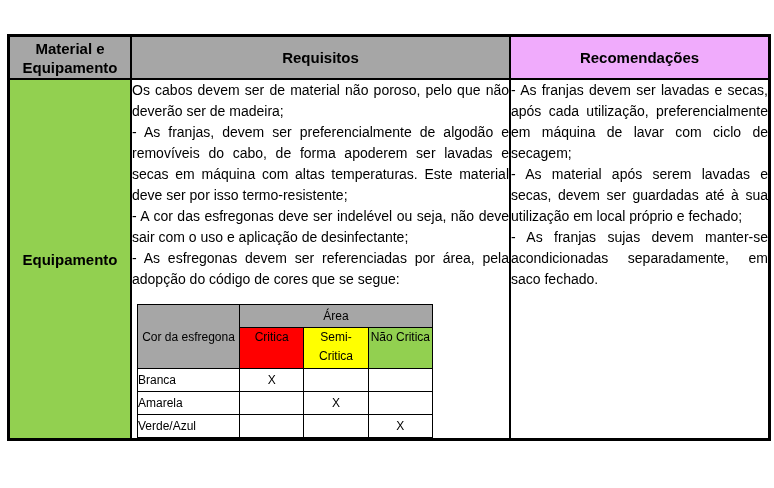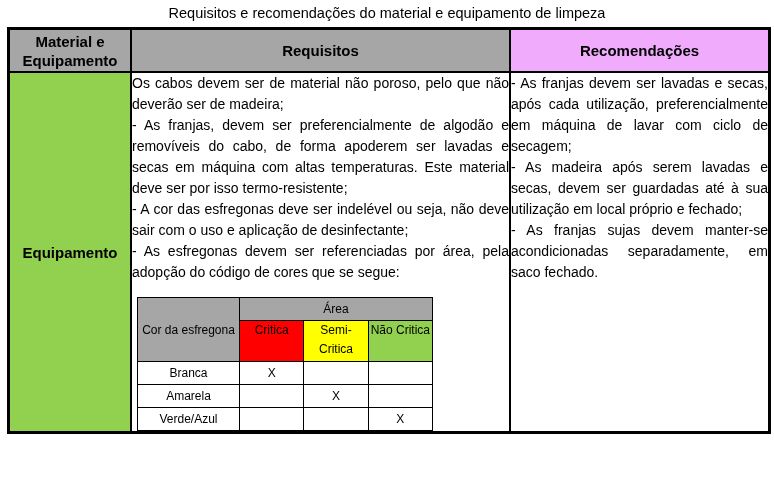--- a/index.html
+++ b/index.html
@@ -17,21 +17,21 @@
     top: 5px;
     left: 0;
     width: 100%;
     text-align: center;
     font-size: 14.5px;
     font-weight: normal;
   }
   table.main-table {
     position: absolute;
     left: 7px;
-    top: 27px;
+    top: 34px;
     width: 760px;
     border-collapse: collapse;
     table-layout: fixed;
     border: 3px solid #000000;
   }
   table.main-table > tbody > tr > th,
   table.main-table > tbody > tr > td {
     border: 2px solid #000000;
     padding: 0;
   }
@@ -73,29 +73,28 @@
     border: 1.5px solid #000000;
     padding: 0;
     background: #ffffff;
   }
   .ic-corner { width: 101px; text-align: center; vertical-align: middle; line-height: 20px; }
   .ic-crit   { width: 60px; }
   .ic-semi   { width: 69px; }
   .ic-nao    { width: 58px; margin-top: 32px; }
   td.ic-area { height: 22px; text-align: center; vertical-align: middle; }
   td.ic-sub  { height: 40px; text-align: center; vertical-align: top; padding-top: 1px; }
-  td.ic-rowlabel { height: 22px; text-align: center; padding-left: 6px; vertical-align: middle; }
+  td.ic-rowlabel { height: 22px; text-align: left; padding-left: 6px; vertical-align: middle; }
   td.ic-mark { text-align: center; vertical-align: middle; }
 </style>
 </head>
 <body>
 
 <div class="page">
 
-  <div class="doc-title">Requisitos e recomendações do material e equipamento de limpeza</div>
 
   <table class="main-table">
     <tbody>
       <tr>
         <th class="head-cell col-material" style="background-color: rgb(166, 166, 166);">Material e Equipamento</th>
         <th class="head-cell col-req" style="background-color: rgb(166, 166, 166);">Requisitos</th>
         <th class="head-cell col-rec" style="background-color: #f0abfc;">Recomendações</th>
       </tr>
       <tr>
         <td class="material-cell" style="background-color: rgb(146, 208, 80);">Equipamento</td>
@@ -132,20 +131,20 @@
                 <td class="ic-rowlabel">Verde/Azul</td>
                 <td class="ic-mark"></td>
                 <td class="ic-mark"></td>
                 <td class="ic-mark">X</td>
               </tr>
             </tbody>
           </table>
         </td>
         <td class="text-cell">
           <p>- As franjas devem ser lavadas e secas, após cada utilização, preferencialmente em máquina de lavar com ciclo de secagem;</p>
-          <p>- As madeira após serem lavadas e secas, devem ser guardadas até à sua utilização em local próprio e fechado;</p>
+          <p>- As material após serem lavadas e secas, devem ser guardadas até à sua utilização em local próprio e fechado;</p>
           <p>- As franjas sujas devem manter-se acondicionadas separadamente, em saco fechado.</p>
         </td>
       </tr>
     </tbody>
   </table>
 
 </div>
 
 </body></html>

